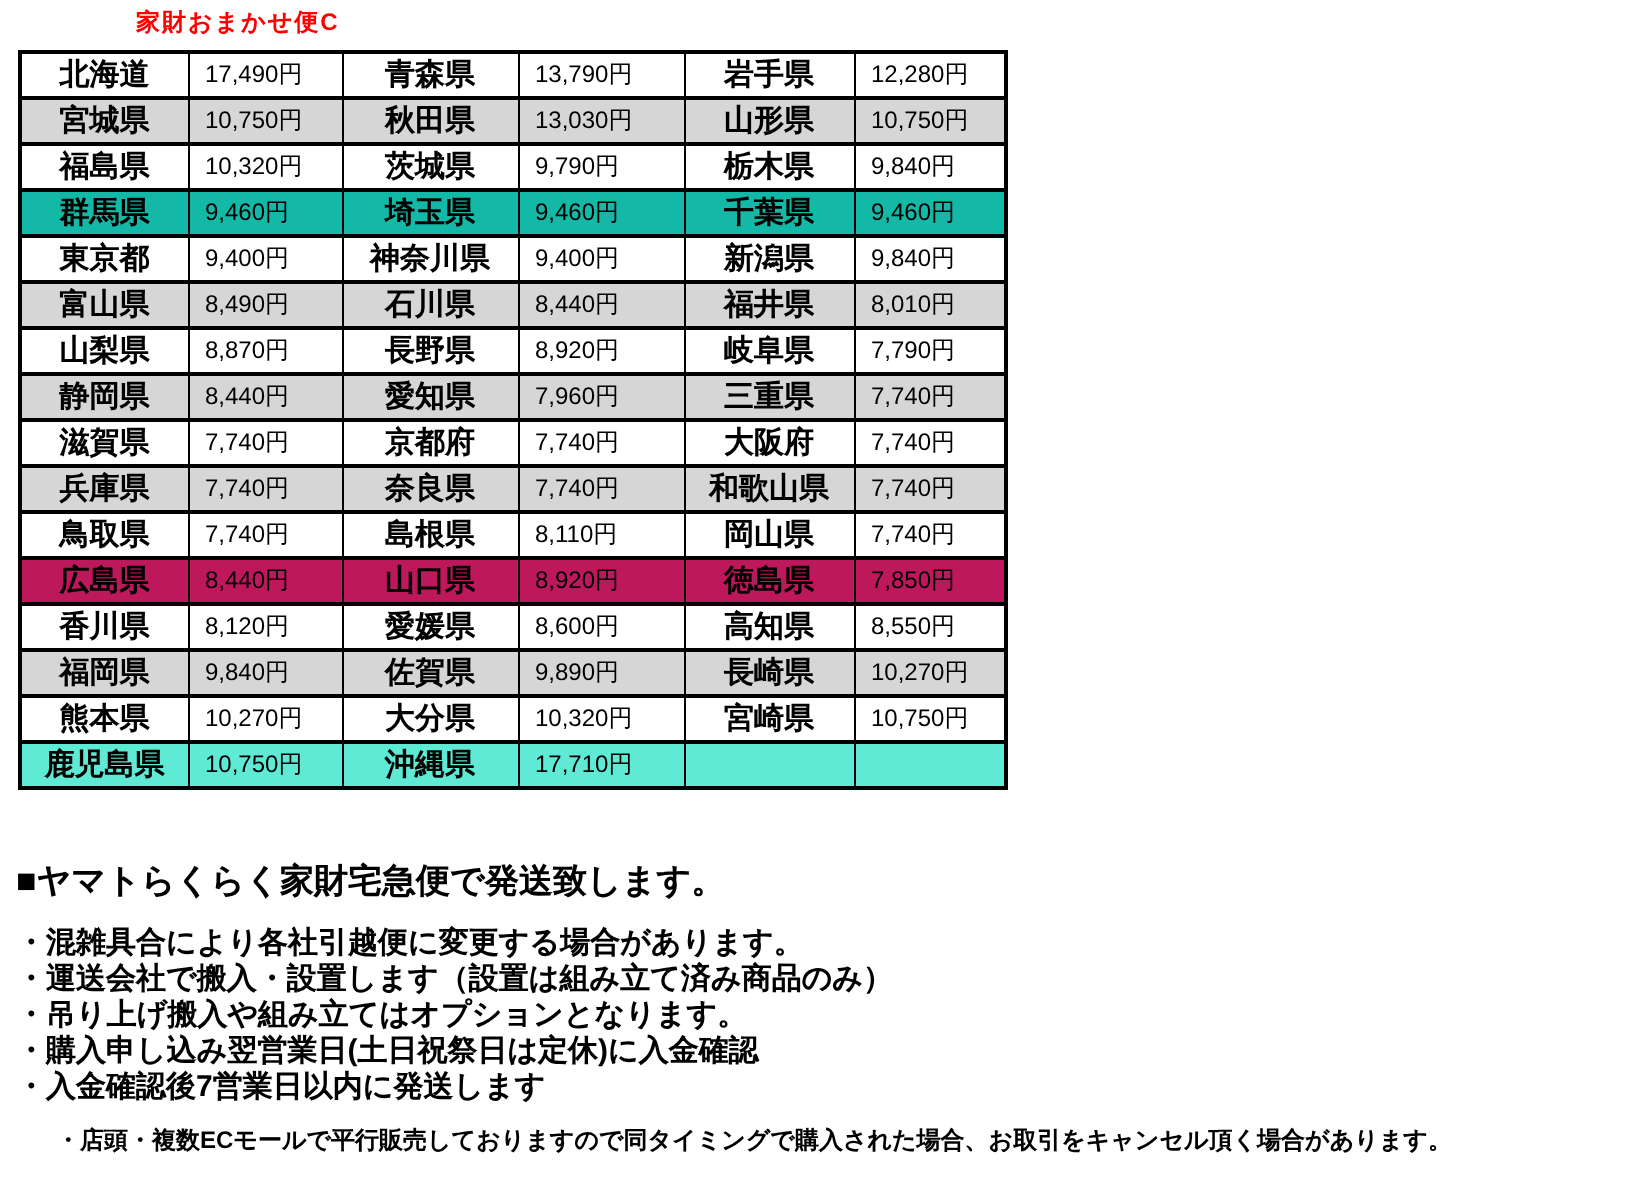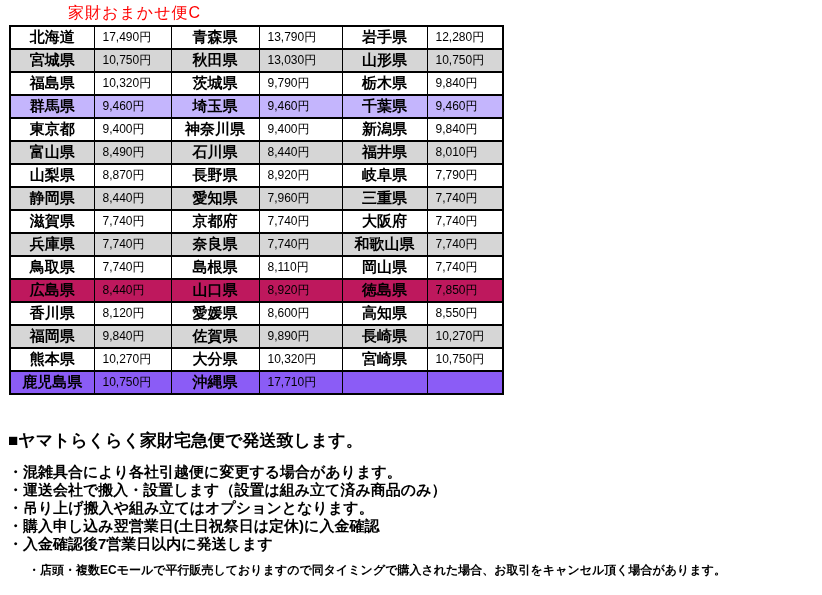--- a/index.html
+++ b/index.html
@@ -15,22 +15,22 @@
     position: relative;
     width: 822px;
     height: 595px;
     background: #ffffff;
     overflow: hidden;
   }
   .table-title {
     position: absolute;
     left: 68px;
     top: 3px;
-    font-size: 16px;
-    font-weight: normal;
+    font-size: 12px;
+    font-weight: bold;
     color: #ff0000;
     letter-spacing: 1px;
     white-space: nowrap;
   }
   table.fee-table {
     position: absolute;
     left: 9px;
     top: 25px;
     border-collapse: collapse;
     table-layout: fixed;
@@ -127,21 +127,21 @@
           <td class="price">10,750円</td>
         </tr>
         <tr>
           <td class="pref">福島県</td>
           <td class="price">10,320円</td>
           <td class="pref">茨城県</td>
           <td class="price">9,790円</td>
           <td class="pref">栃木県</td>
           <td class="price">9,840円</td>
         </tr>
-        <tr style="background: #c4b5fd;">
+        <tr style="background: #14b8a6;">
           <td class="pref">群馬県</td>
           <td class="price">9,460円</td>
           <td class="pref">埼玉県</td>
           <td class="price">9,460円</td>
           <td class="pref">千葉県</td>
           <td class="price">9,460円</td>
         </tr>
         <tr>
           <td class="pref">東京都</td>
           <td class="price">9,400円</td>
@@ -223,21 +223,21 @@
           <td class="price">10,270円</td>
         </tr>
         <tr>
           <td class="pref">熊本県</td>
           <td class="price">10,270円</td>
           <td class="pref">大分県</td>
           <td class="price">10,320円</td>
           <td class="pref">宮崎県</td>
           <td class="price">10,750円</td>
         </tr>
-        <tr style="background: #8b5cf6;">
+        <tr style="background: #5eead4;">
           <td class="pref">鹿児島県</td>
           <td class="price">10,750円</td>
           <td class="pref">沖縄県</td>
           <td class="price">17,710円</td>
           <td class="pref"></td>
           <td class="price"></td>
         </tr>
       </tbody>
   </table>
 

